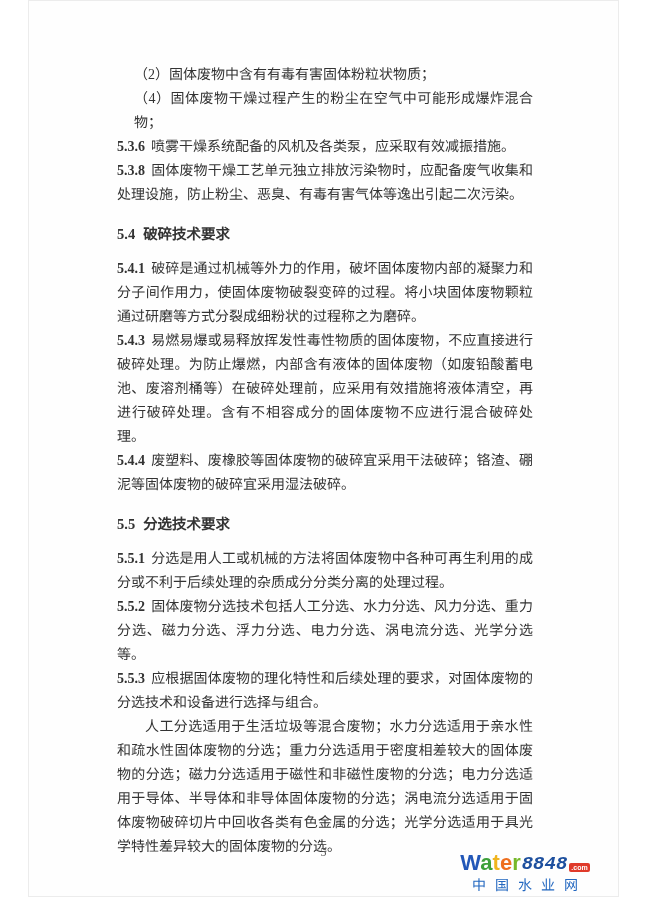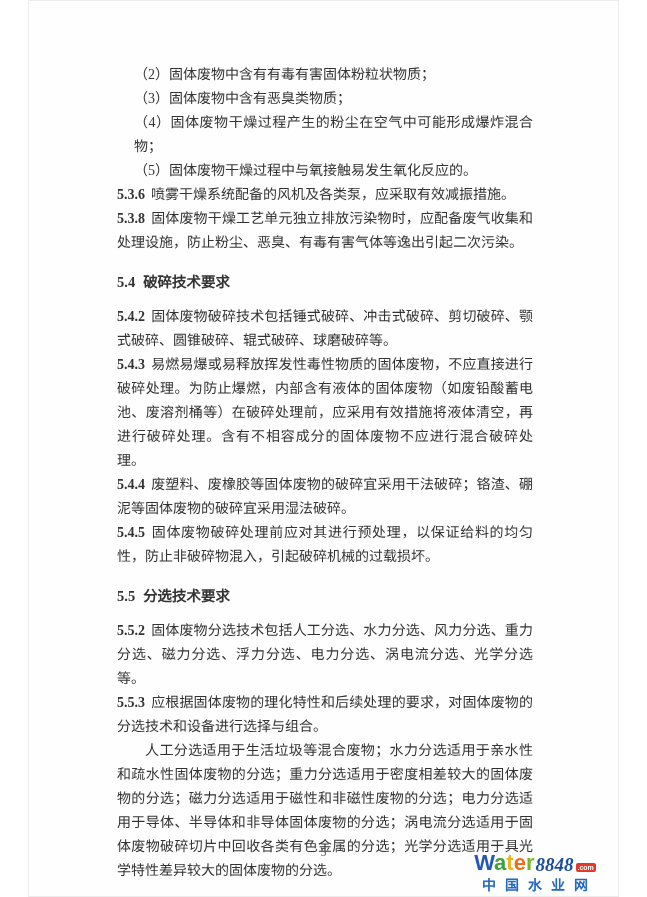--- a/index.html
+++ b/index.html
@@ -55,84 +55,82 @@
     position: absolute;
     bottom: 36px;
     left: 0;
     width: 100%;
     text-align: center;
     font-size: 12px;
     color: #555555;
   }
   .logo {
     position: absolute;
-    right: 8px;
+    right: 18px;
     bottom: 4px;
     width: 150px;
     text-align: center;
     line-height: 1;
   }
   .logo-line1 {
     white-space: nowrap;
     display: flex;
     align-items: flex-end;
     justify-content: center;
   }
   .logo-word {
     font-family: "Liberation Sans", "DejaVu Sans", sans-serif;
     font-weight: bold;
     font-size: 22px;
     letter-spacing: 0px;
   }
   .logo-number {
-    font-family: Liberation Serif, serif;
+    font-family: Liberation Mono, monospace;
     font-style: italic;
     font-weight: bold;
     font-size: 19px;
     margin-left: 1px;
   }
   .logo-tld {
     display: inline-block;
     font-family: "Liberation Sans", "DejaVu Sans", sans-serif;
     font-size: 7px;
     font-weight: bold;
     color: #ffffff;
     border-radius: 2px;
     padding: 1px 2px;
     margin-left: 2px;
     margin-bottom: 2px;
   }
   .logo-tagline {
     margin-top: 4px;
     font-family: "Liberation Sans", "DejaVu Sans", sans-serif;
-    font-weight: bold;
+    font-weight: normal;
     font-size: 14px;
     letter-spacing: 9px;
     text-indent: 9px;
     white-space: nowrap;
   }
 </style>
 </head>
 <body>
 
 <div class="page">
 
   <main class="doc-body" id="doc-body">
       <p class="sub-item"><span>（2）固体废物中含有有毒有害固体粉粒状物质；</span></p>
-      <p class="sub-item"><span>（3）固体废物中含有恶臭类物质；</span></p>
       <p class="sub-item"><span>（4）固体废物干燥过程产生的粉尘在空气中可能形成爆炸混合物；</span></p>
-      <p class="sub-item"><span>（5）固体废物干燥过程中与氧接触易发生氧化反应的。</span></p>
       <p class="clause"><span class="clause-num">5.3.6</span><span>喷雾干燥系统配备的风机及各类泵，应采取有效减振措施。</span></p>
       <p class="clause"><span class="clause-num">5.3.8</span><span>固体废物干燥工艺单元独立排放污染物时，应配备废气收集和处理设施，防止粉尘、恶臭、有毒有害气体等逸出引起二次污染。</span></p>
       <p class="heading"><span class="clause-num">5.4</span><span>破碎技术要求</span></p>
-      <p class="clause"><span class="clause-num">5.4.2</span><span>固体废物破碎技术包括锤式破碎、冲击式破碎、剪切破碎、颚式破碎、圆锥破碎、辊式破碎、球磨破碎等。</span></p>
+      <p class="clause"><span class="clause-num">5.4.1</span><span>破碎是通过机械等外力的作用，破坏固体废物内部的凝聚力和分子间作用力，使固体废物破裂变碎的过程。将小块固体废物颗粒通过研磨等方式分裂成细粉状的过程称之为磨碎。</span></p>
       <p class="clause"><span class="clause-num">5.4.3</span><span>易燃易爆或易释放挥发性毒性物质的固体废物，不应直接进行破碎处理。为防止爆燃，内部含有液体的固体废物（如废铅酸蓄电池、废溶剂桶等）在破碎处理前，应采用有效措施将液体清空，再进行破碎处理。含有不相容成分的固体废物不应进行混合破碎处理。</span></p>
       <p class="clause"><span class="clause-num">5.4.4</span><span>废塑料、废橡胶等固体废物的破碎宜采用干法破碎；铬渣、硼泥等固体废物的破碎宜采用湿法破碎。</span></p>
-      <p class="clause"><span class="clause-num">5.4.5</span><span>固体废物破碎处理前应对其进行预处理，以保证给料的均匀性，防止非破碎物混入，引起破碎机械的过载损坏。</span></p>
       <p class="heading"><span class="clause-num">5.5</span><span>分选技术要求</span></p>
+      <p class="clause"><span class="clause-num">5.5.1</span><span>分选是用人工或机械的方法将固体废物中各种可再生利用的成分或不利于后续处理的杂质成分分类分离的处理过程。</span></p>
       <p class="clause"><span class="clause-num">5.5.2</span><span>固体废物分选技术包括人工分选、水力分选、风力分选、重力分选、磁力分选、浮力分选、电力分选、涡电流分选、光学分选等。</span></p>
       <p class="clause"><span class="clause-num">5.5.3</span><span>应根据固体废物的理化特性和后续处理的要求，对固体废物的分选技术和设备进行选择与组合。</span></p>
       <p class="paragraph"><span>人工分选适用于生活垃圾等混合废物；水力分选适用于亲水性和疏水性固体废物的分选；重力分选适用于密度相差较大的固体废物的分选；磁力分选适用于磁性和非磁性废物的分选；电力分选适用于导体、半导体和非导体固体废物的分选；涡电流分选适用于固体废物破碎切片中回收各类有色金属的分选；光学分选适用于具光学特性差异较大的固体废物的分选。</span></p>
     </main>
 
   <div class="page-number">5</div>
 
   <div class="logo">
     <div class="logo-line1">
       <span class="logo-word" id="logo-word"><span style="color: rgb(34, 87, 184);">W</span><span style="color: rgb(61, 160, 58);">a</span><span style="color: rgb(240, 180, 30);">t</span><span style="color: rgb(238, 110, 30);">e</span><span style="color: rgb(118, 184, 42);">r</span></span>

